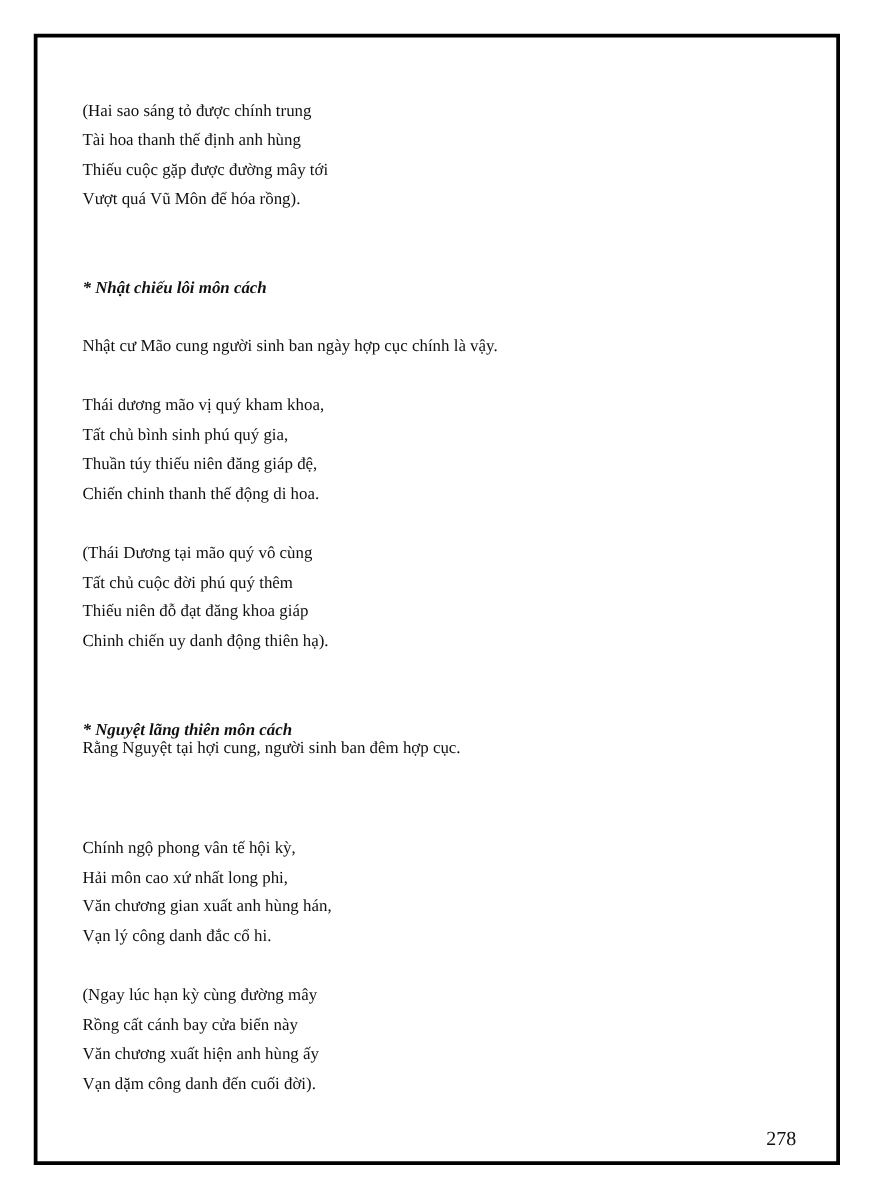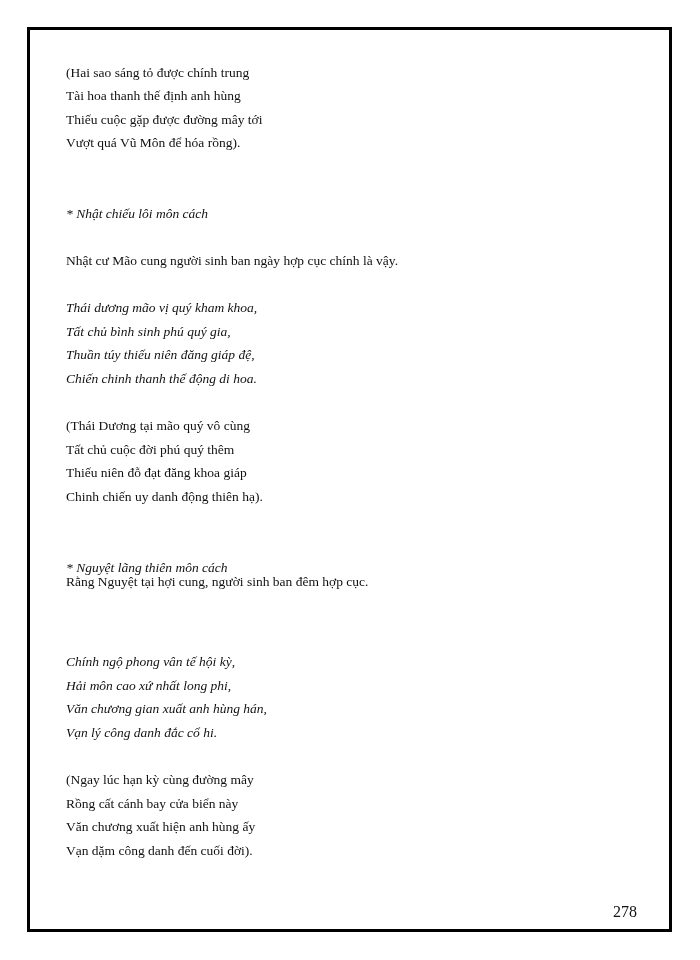--- a/index.html
+++ b/index.html
@@ -23,23 +23,24 @@
       height: 899px;
       border: 3px solid #000000;
       box-sizing: content-box;
     }
     .line {
       position: absolute;
       left: 66px;
       font-size: 13.5px;
       line-height: 16px;
       white-space: nowrap;
+      margin-top: 16px;
     }
-    .italic { font-style: italic; }
-    .heading { font-style: italic; font-weight: normal; }
+    .italic { }
+    .heading { font-style: italic; font-weight: bold; }
     .page-number {
       position: absolute;
       left: 613px;
       top: 904px;
       font-size: 16px;
       line-height: 16px;
     }
   </style>
 </head>
 <body>

